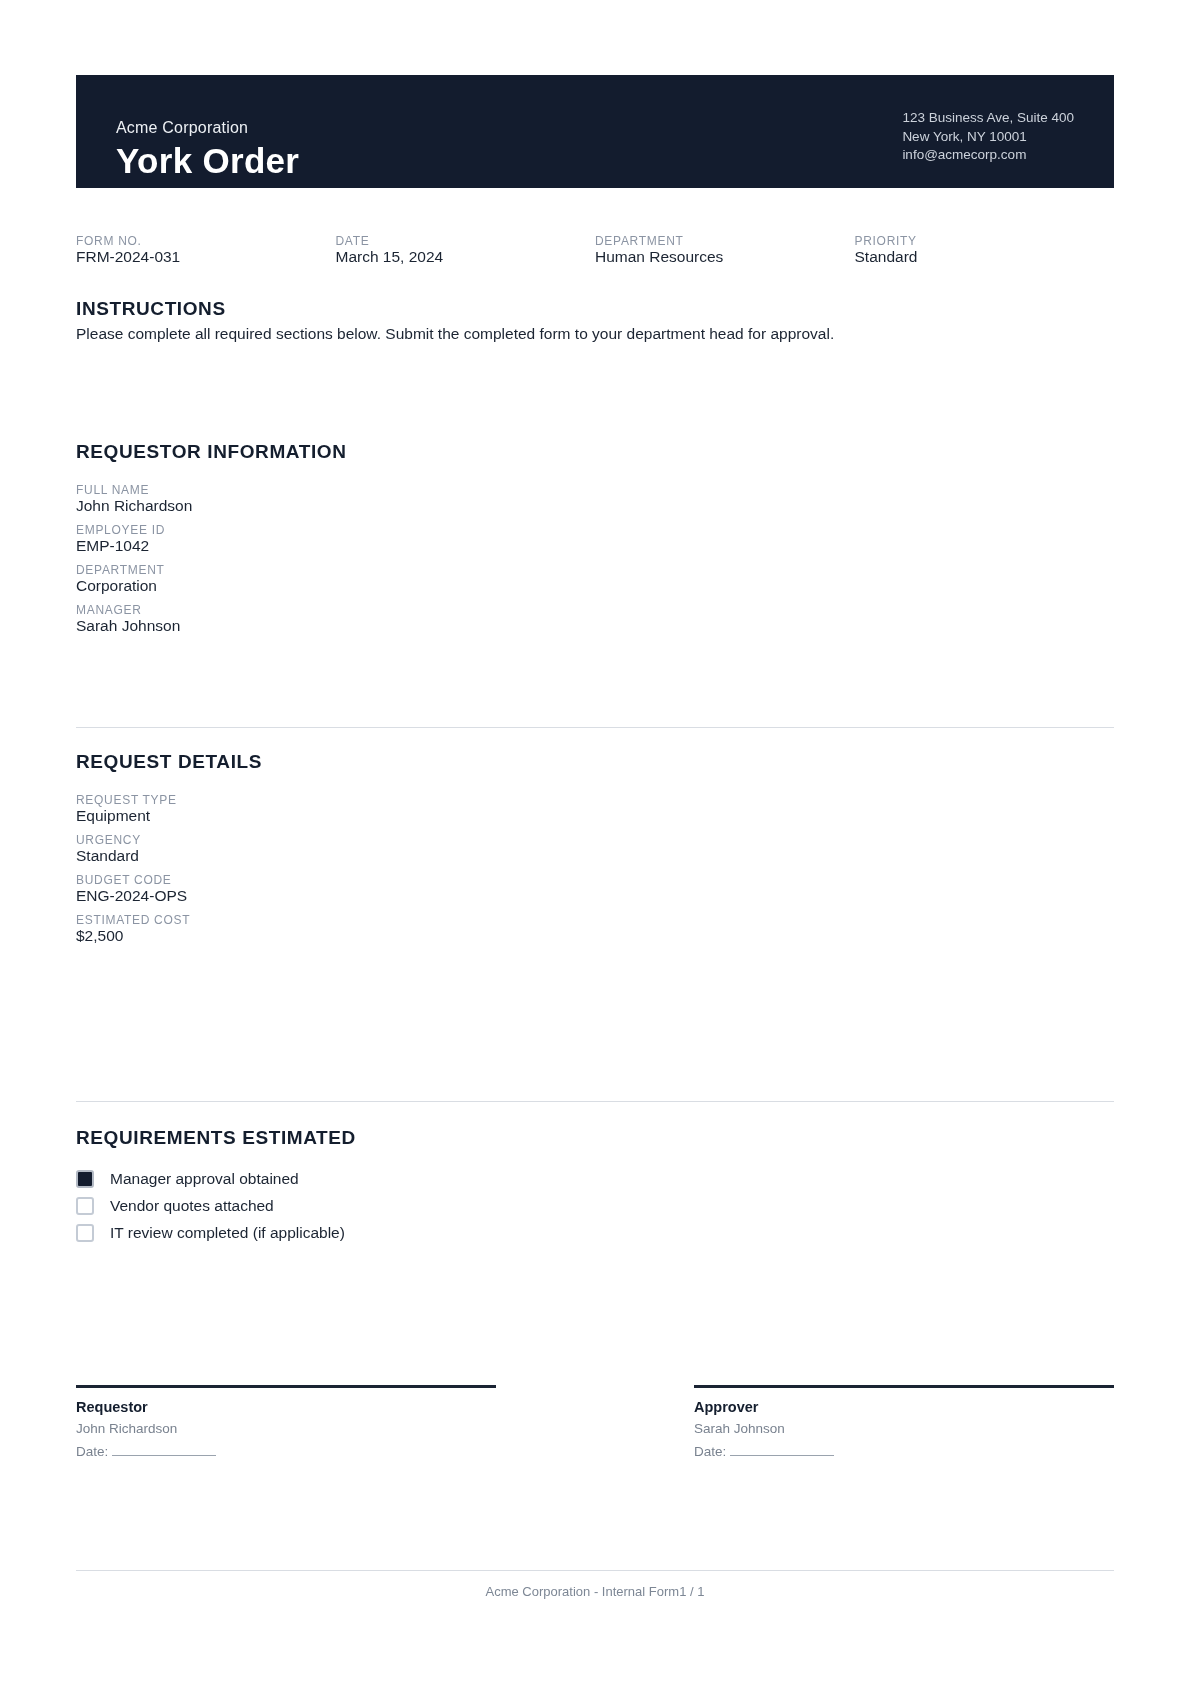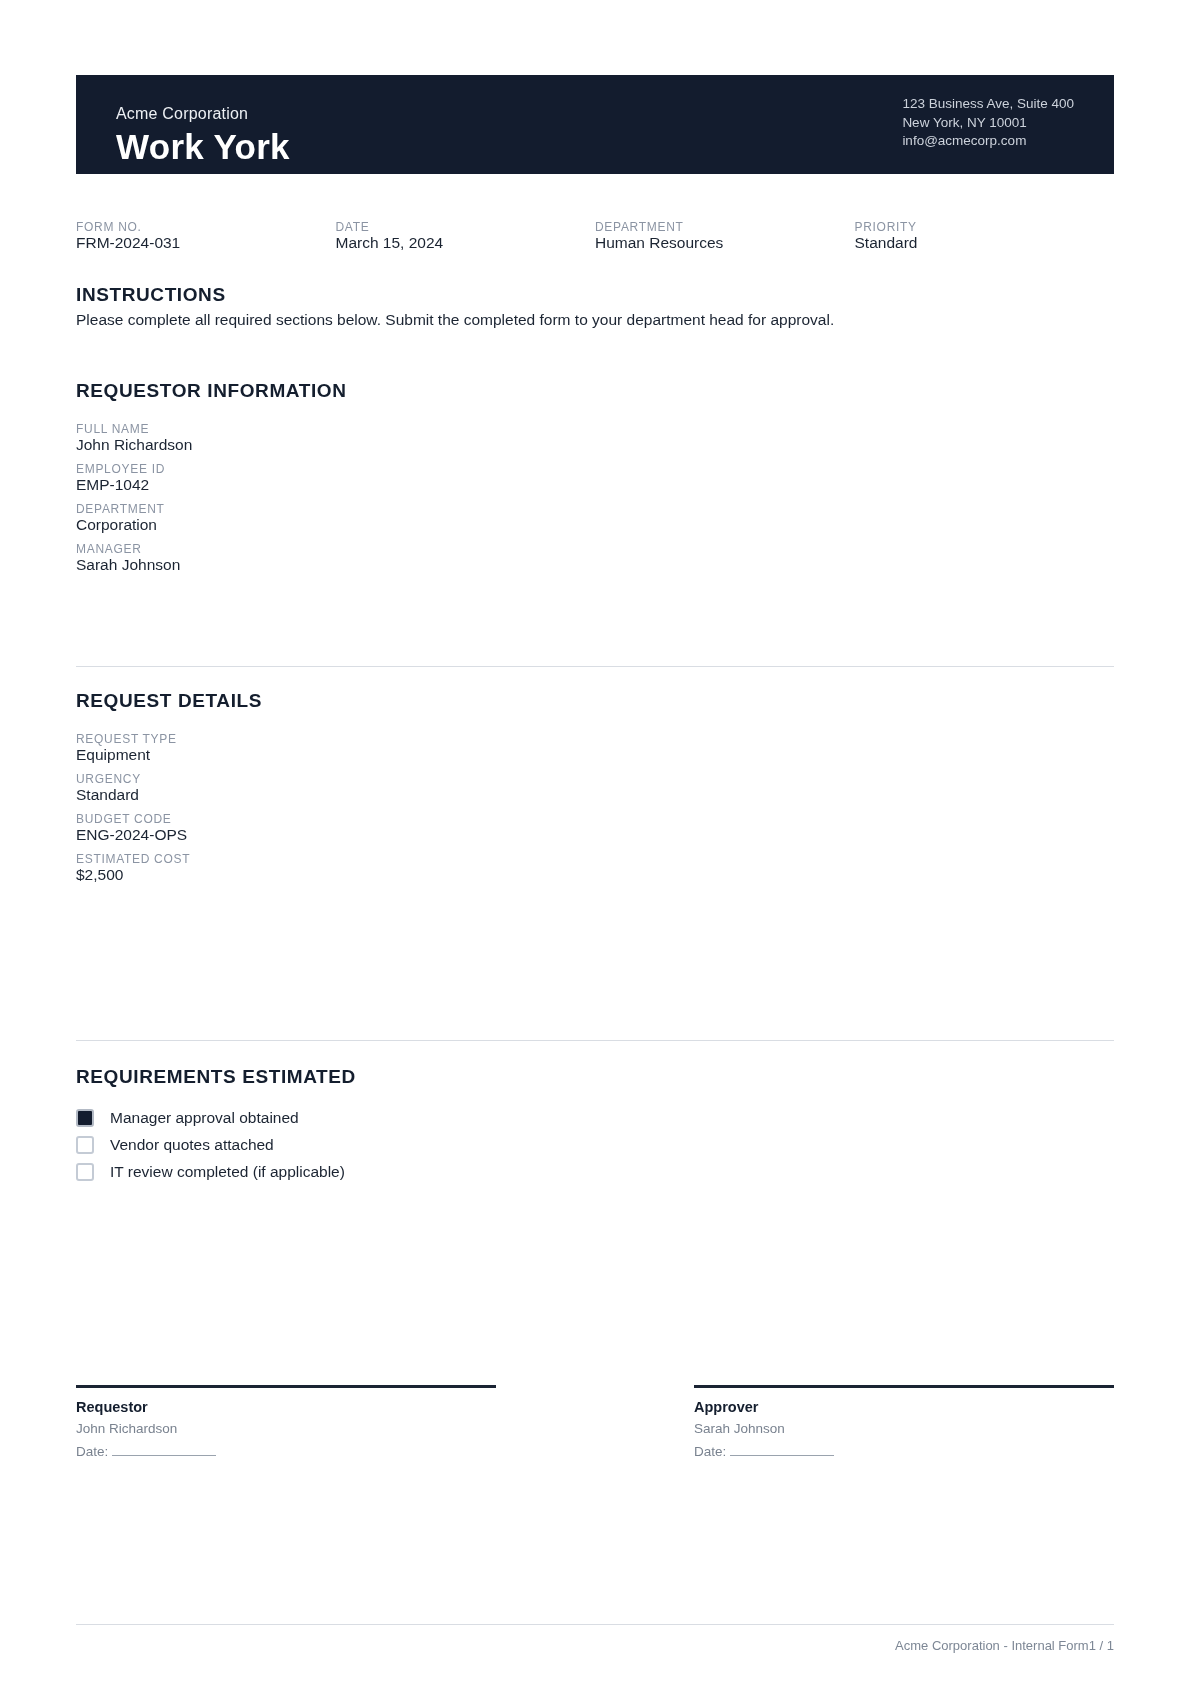--- a/index.html
+++ b/index.html
@@ -14,21 +14,21 @@
     height:1683px;
     background:#ffffff;
     overflow:hidden;
   }
   .content { margin:0 76px; }
 
   
   .header {
     margin-top:75px;
     background:#131c2e;
-    height:99px;
+    height:113px;
     padding:0 40px;
     display:flex;
     justify-content:space-between;
     align-items:flex-end;
     box-sizing:border-box;
   }
   .header-left { padding-bottom:8px; }
   .brand {
     font-size:16px;
     color:#edf0f4;
@@ -75,21 +75,21 @@
     color:#141e2e;
     letter-spacing:0.6px;
   }
   .instructions-heading { margin-top:32px; }
   .instructions-body {
     margin-top:3px;
     font-size:15.5px;
     color:#1b2432;
     line-height:1.4;
   }
-  .requestor-heading { margin-top:49px; }
+  .requestor-heading { margin-top:96px; }
   .fields-grid {
     margin-top:20px;
     display:grid;
     grid-template-columns:1fr;
     row-gap:8px;
   }
   .divider {
     border:none;
     border-top:1px solid #d9dde3;
     margin:0;
@@ -141,41 +141,41 @@
     display:inline-block;
     width:104px;
     height:12px;
     border-bottom:1.5px solid #9aa3ae;
     margin-left:4px;
   }
 
   
   .footer {
     position:absolute;
-    top:1624px;
+    top:1570px;
     left:76px;
     width:1038px;
     border-top:1px solid #d9dde3;
     padding-top:13px;
     display:flex;
-    justify-content:flex-end;
+    justify-content:center;
     font-size:13px;
     color:#7d8795;
   }
 </style>
 </head>
 <body>
 
 <div class="page">
   <div class="content">
 
     <div class="header">
       <div class="header-left">
         <div class="brand">Acme Corporation</div>
-        <div class="doc-title">Work York</div>
+        <div class="doc-title">York Order</div>
       </div>
       <div class="address">
         <div>123 Business Ave, Suite 400</div>
         <div>New York, NY 10001</div>
         <div>info@acmecorp.com</div>
       </div>
     </div>
 
     <div class="meta-grid">
       <div>

